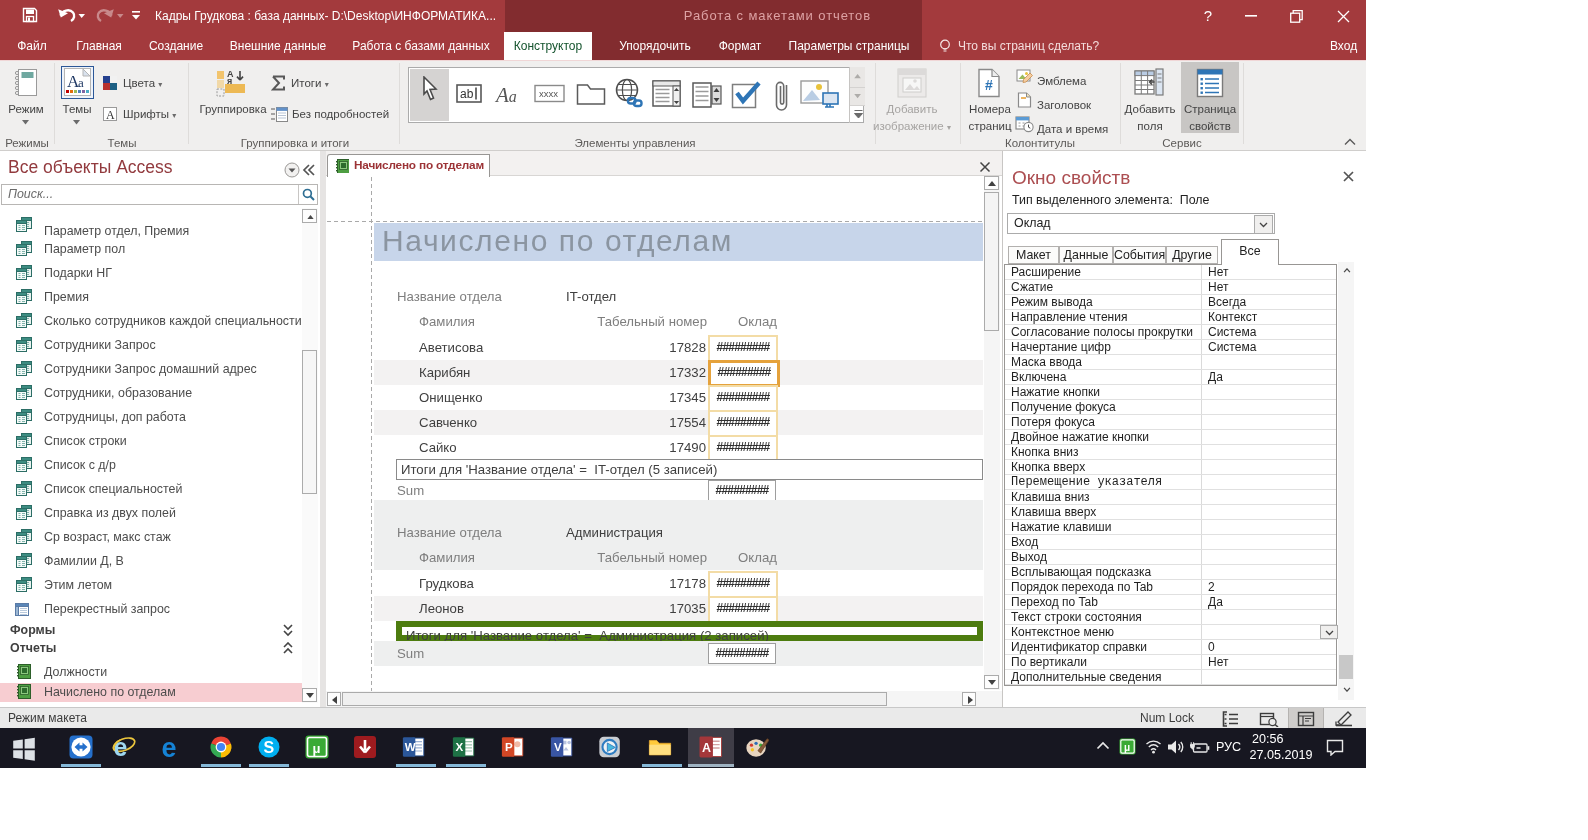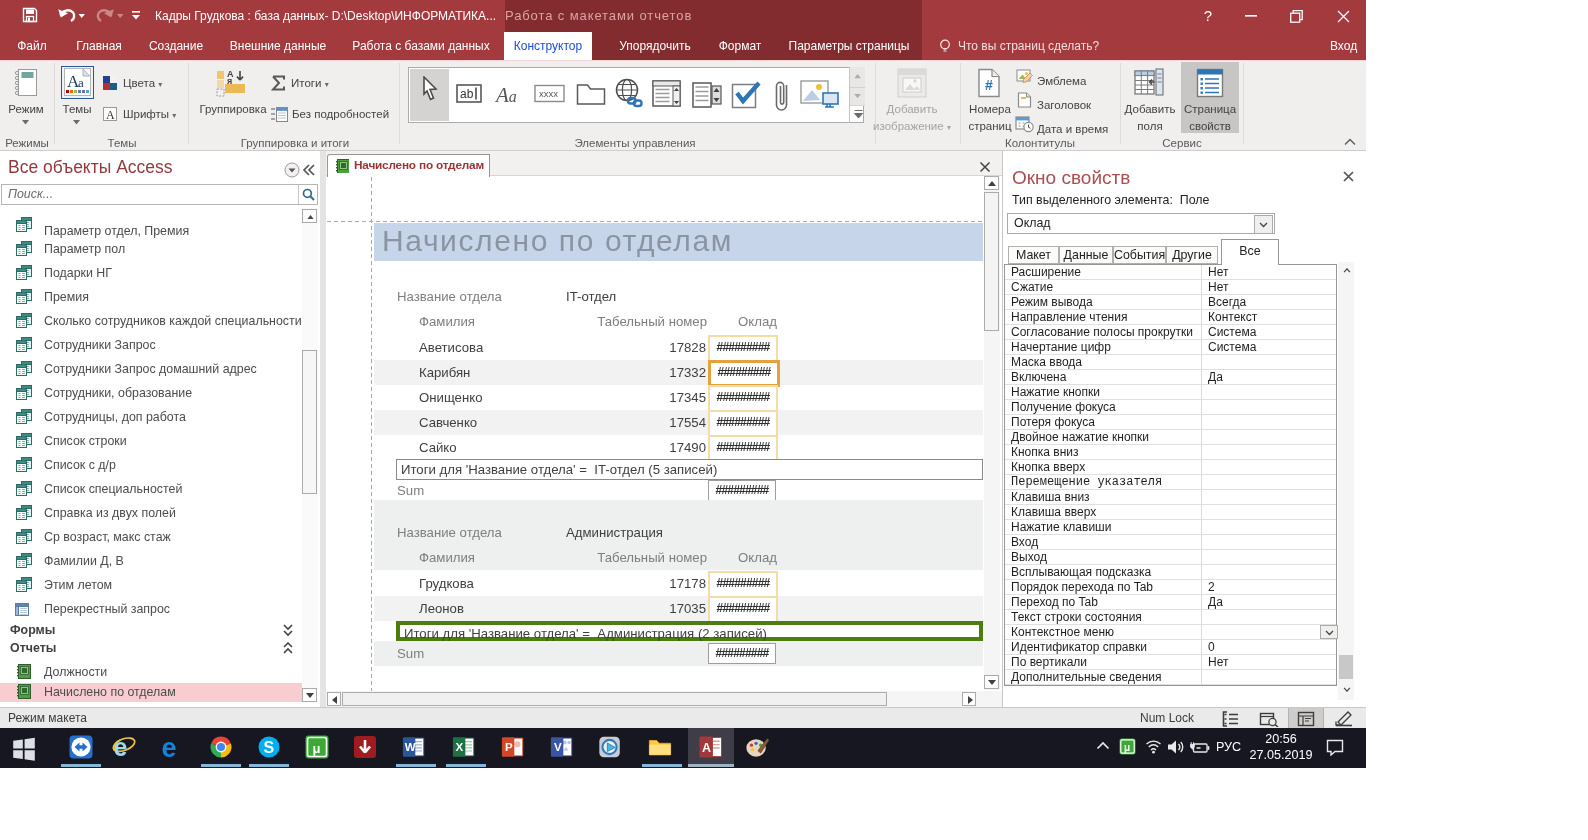--- a/index.html
+++ b/index.html
@@ -5,21 +5,21 @@
   html,body{margin:0;padding:0;background:#fff;}
   body{width:1588px;height:840px;position:relative;font-family:"Liberation Sans",sans-serif;-webkit-font-smoothing:antialiased;}
   .screen{position:absolute;left:0;top:0;width:1366px;height:768px;background:#fff;overflow:hidden;}
   .abs{position:absolute;}
   
   .titlebar{position:absolute;left:0;top:0;width:1366px;height:32px;background:#a33a3d;}
   .tabrow{position:absolute;left:0;top:32px;width:1366px;height:28px;background:#a33a3d;}
   .ctxblock{position:absolute;left:505px;top:0;width:417px;height:60px;background:#822c2f;}
   .ttl{position:absolute;top:0;height:32px;line-height:32px;color:#fff;font-size:12px;white-space:nowrap;}
   .tab{position:absolute;top:32px;height:28px;line-height:28px;color:#fff;font-size:12px;text-align:center;white-space:nowrap;}
-  .tabsel{background:#fff;color:#1d4ed8;}
+  .tabsel{background:#fff;color:#14532d;}
   
   .ribbon{position:absolute;left:0;top:60px;width:1366px;height:91px;background:#f0efee;border-bottom:1px solid #d0cecc;box-sizing:border-box;}
   .rsep{position:absolute;top:3px;width:1px;height:81px;background:#dedcda;}
   .rlabel{position:absolute;top:76px;height:14px;line-height:14px;font-size:11.5px;color:#5c5a58;text-align:center;white-space:nowrap;}
   .rbig{position:absolute;font-size:11.5px;color:#444;text-align:center;line-height:16.5px;}
   .rtext{font-size:11.5px;color:#444;white-space:nowrap;}
   
   .nav{position:absolute;left:0;top:151px;width:320px;height:557px;background:#fff;}
   .navhead{position:absolute;left:8px;top:6px;font-size:17.5px;color:#923a3e;}
   .navitem{position:absolute;left:44px;height:16px;line-height:16px;font-size:12.4px;color:#4c4c4c;white-space:nowrap;}
@@ -43,21 +43,21 @@
   .underline{position:absolute;top:36px;height:3px;background:#85b8d8;}
 </style>
 </head>
 <body>
 <div class="screen">
 
   <div class="titlebar"></div>
   <div class="tabrow"></div>
   <div class="ctxblock"></div>
   <div class="ttl" style="left:155px;">Кадры Грудкова : база данных- D:\Desktop\ИНФОРМАТИКА...</div>
-  <div class="ttl" style="left:505px;width:366px;text-align:left;color:#dda2a4;font-size:13px;letter-spacing:0.9px;">Работа с макетами отчетов</div>
+  <div class="ttl" style="left:505px;width:366px;text-align:right;color:#dda2a4;font-size:13px;letter-spacing:0.9px;">Работа с макетами отчетов</div>
   <div id="qat">
     <svg class="abs" style="left:22px;top:7px;" width="16" height="16" viewBox="0 0 16 16">
       <path d="M1.5 1.5 h11 l2 2 v11 h-13 z" fill="none" stroke="#fff" stroke-width="1.4"></path>
       <rect x="4" y="2.5" width="8" height="4.5" fill="#fff"></rect>
       <rect x="4.5" y="9.5" width="7" height="5" fill="none" stroke="#fff" stroke-width="1.3"></rect>
       <rect x="6" y="10.5" width="2" height="4" fill="#fff"></rect>
     </svg>
     <svg class="abs" style="left:56px;top:6px;" width="30" height="19" viewBox="0 0 30 19">
       <path d="M4.5 9.5 C6 4.5, 13.5 2.5, 17 6.5 C19 9, 18.5 13, 15 15" fill="none" stroke="#fff" stroke-width="2.4"></path>
       <path d="M2.2 3.2 L4.8 11.4 L12 7.2 z" fill="#fff"></path>
@@ -532,21 +532,21 @@
     <div class="rowtxt lbl" style="left:93px;top:399px;">Фамилия</div>
     <div class="rowtxt lbl" style="left:240px;top:399px;width:141px;text-align:right;">Табельный номер</div>
     <div class="rowtxt lbl" style="left:391px;top:399px;width:60px;text-align:right;">Оклад</div>
     <div class="stripe gray" style="top:445px;height:25px;"></div>
     <div class="rowtxt" style="left:93px;top:425px;">Грудкова</div>
       <div class="rowtxt" style="left:280px;top:425px;width:100px;text-align:right;">17178</div>
     <div class="rowtxt" style="left:93px;top:450px;">Леонов</div>
       <div class="rowtxt" style="left:280px;top:450px;width:100px;text-align:right;">17035</div>
     <div class="hashcell" style="top:420px;">#########</div>
     <div class="hashcell" style="top:445px;">#########</div>
-    <div class="abs" style="left:70px;top:470px;width:587px;height:20px;background:#fff;border:4px solid #4d7c0f;box-sizing:border-box;">
+    <div class="abs" style="left:70px;top:470px;width:587px;height:20px;background:#fff;border:6px solid #4d7c0f;box-sizing:border-box;">
       <div class="rowtxt" style="left:4px;top:1px;">Итоги для 'Название отдела' =&nbsp; Администрация (2 записей)</div>
     </div>
     <div class="stripe band" style="top:490px;height:25px;"></div>
     <div class="rowtxt lbl" style="left:71px;top:495px;">Sum</div>
     <div class="hashcell" style="top:492px;border:1px solid #9e9e9e;height:19px;line-height:18px;">#########</div>
 
     <div class="abs" style="left:658px;top:25px;width:16px;height:514px;background:#f5f5f5;"></div>
     <div class="abs" style="left:658px;top:25px;width:15px;height:14px;background:#fdfdfd;border:1px solid #ababab;box-sizing:border-box;">
       <svg class="abs" style="left:2.5px;top:4px;" width="8" height="5" viewBox="0 0 8 5">
           <path d="M0 5h8L4 0z" fill="#404040"></path>
@@ -850,21 +850,21 @@
       <path d="M1 5.5 H4.5 L9 1.5 V14.5 L4.5 10.5 H1z" fill="#e8e8e8"></path>
       <path d="M11.5 5 a4.5 4.5 0 0 1 0 6 M13.8 3 a7.5 7.5 0 0 1 0 10" fill="none" stroke="#e8e8e8" stroke-width="1.4"></path>
     </svg>
     <svg class="abs" style="left:1190px;top:12px;" width="20" height="14" viewBox="0 0 20 14">
       <rect x="3.5" y="4" width="13.5" height="8" rx="1" fill="none" stroke="#e8e8e8" stroke-width="1.3"></rect>
       <rect x="17.5" y="6.2" width="1.8" height="3.6" fill="#e8e8e8"></rect>
       <path d="M6.5 8 h4" stroke="#e8e8e8" stroke-width="1.5"></path>
       <path d="M1.2 2.2 v2.2 M3.6 2.2 v2.2 M0.5 4.4 h3.8 v2 a1.9 1.9 0 0 1 -3.8 0 z M2.4 6.5 v3" fill="#e8e8e8" stroke="#e8e8e8" stroke-width="1"></path>
     </svg>
     <div class="abs" style="left:1216px;top:12px;font-size:12.6px;color:#fff;">РУС</div>
-    <div class="abs" style="left:1252px;top:4px;width:58px;text-align:center;font-size:12.6px;color:#fff;">20:56</div>
+    <div class="abs" style="left:1252px;top:4px;width:58px;text-align:left;font-size:12.6px;color:#fff;">20:56</div>
     <div class="abs" style="left:1246px;top:20px;width:70px;text-align:center;font-size:12.6px;color:#fff;">27.05.2019</div>
     <svg class="abs" style="left:1326px;top:11px;" width="18" height="17" viewBox="0 0 18 17">
       <path d="M1.5 1.5 H16.5 V12.5 H9 L5 16 V12.5 H1.5z" fill="none" stroke="#e8e8e8" stroke-width="1.4"></path>
     </svg>
 
     <div class="underline" style="left:61px;width:40px;"></div>
     <div class="underline" style="left:201px;width:40px;"></div>
     <div class="underline" style="left:249px;width:40px;"></div>
     <div class="underline" style="left:396px;width:40px;"></div>
     <div class="underline" style="left:446px;width:40px;"></div>

